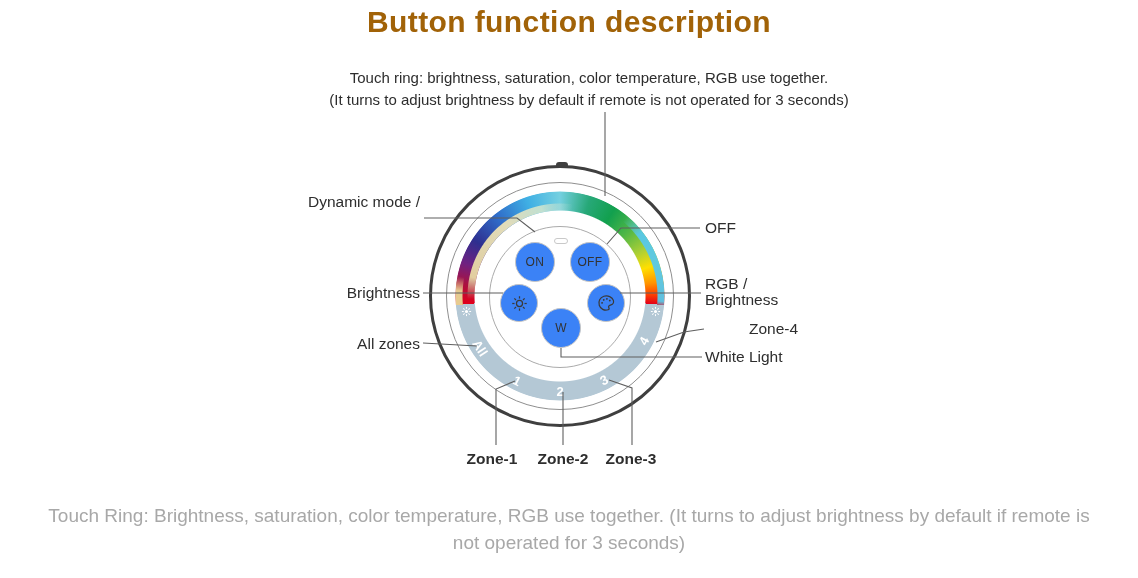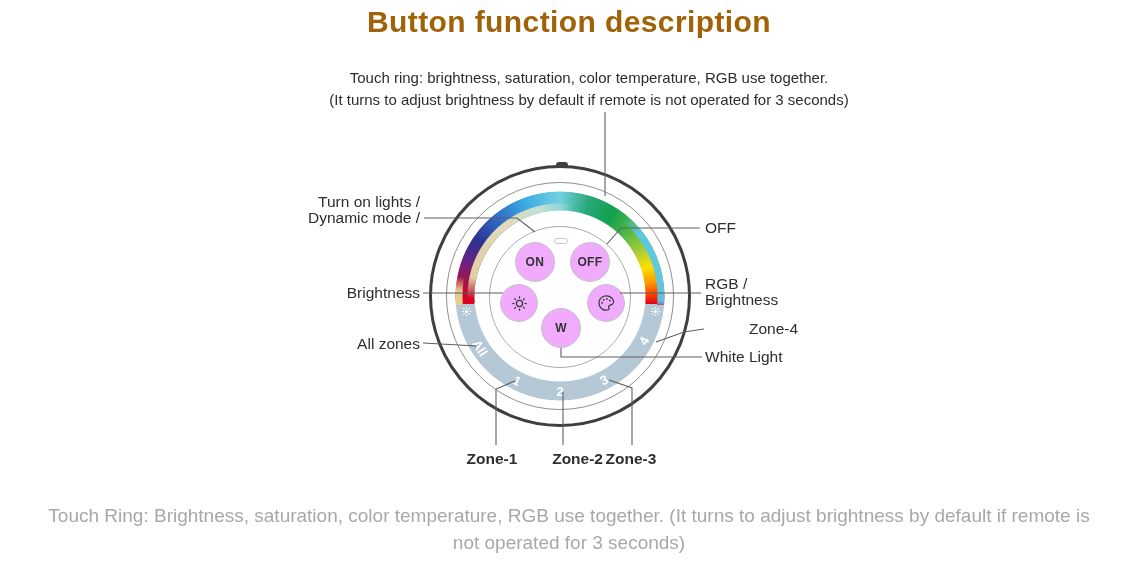--- a/index.html
+++ b/index.html
@@ -58,23 +58,23 @@
   .zl-4{left:644px;top:341px;transform:translate(-50%,-50%) rotate(-62deg);}
 
   .ring-sun{position:absolute;width:11px;height:11px;}
   .rs-left{left:461px;top:306px;}
   .rs-right{left:650px;top:306px;}
 
   .notch{position:absolute;left:556px;top:162px;width:12px;height:6px;background:#3f3f3f;border-radius:3px;}
   .indicator{position:absolute;left:554px;top:238px;width:14px;height:6px;background:#fff;
              border:1px solid #c9c9c9;border-radius:3px;box-sizing:border-box;}
 
-  .btn{position:absolute;border-radius:50%;background:#f0abfc;border:1px solid #c5c5c5;
+  .btn{position:absolute;border-radius:50%;background:#3b82f6;border:1px solid #c5c5c5;
        box-sizing:border-box;display:flex;align-items:center;justify-content:center;
-       font-size:12px;font-weight:700;color:#333;letter-spacing:.4px;}
+       font-size:12px;font-weight:400;color:#333;letter-spacing:.4px;}
   .b-on{left:515px;top:242px;width:40px;height:40px;}
   .b-off{left:570px;top:242px;width:40px;height:40px;}
   .b-sun{left:500px;top:284px;width:38px;height:38px;}
   .b-pal{left:587px;top:284px;width:38px;height:38px;}
   .b-w{left:541px;top:308px;width:40px;height:40px;}
 
   .lines{position:absolute;left:0;top:0;width:1138px;height:578px;pointer-events:none;}
   .lines path{fill:none;stroke:#5f5f5f;stroke-width:1.1px;}
 
   .lbl{position:absolute;font-size:15.5px;color:#2e2e2e;line-height:16px;}
@@ -82,21 +82,21 @@
   .multi div{line-height:16px;}
   .l-turnon{top:194px;}
   .l-bright{top:285px;}
   .l-allz{top:336px;}
   .l-off{left:705px;top:220px;}
   .l-rgb{left:705px;top:276px;}
   .l-z4{left:705px;top:321px;margin-left:44px;}
   .l-wl{left:705px;top:349px;}
   .l-zb{width:80px;text-align:center;top:451px;font-weight:bold;}
   .l-z1{left:452px;}
-  .l-z2{left:523px;text-align:right;}
+  .l-z2{left:523px;}
   .l-z3{left:591px;}
 
   .caption{position:absolute;top:502px;left:0;width:100%;text-align:center;
            font-size:19px;color:#a8a8a8;line-height:27px;}
   .caption div{white-space:nowrap;}
 </style>
 </head>
 <body>
 
 <div class="page">
@@ -192,21 +192,20 @@
     <path d="M423,343 L477,346"></path>
     <path d="M620,293 L701,293"></path>
     <path d="M704,329 L684,332 L656,342"></path>
     <path d="M561,348 L561,357 L702,357"></path>
     <path d="M515,381 L496,389 L496,445"></path>
     <path d="M563,392 L563,445"></path>
     <path d="M609,380 L632,388 L632,445"></path>
   </svg>
 
   <div class="lbl lbl-right l-turnon multi">
-    <div>Turn on lights /</div>
     <div>Dynamic mode /</div>
   </div>
   <div class="lbl lbl-right l-allz">All zones</div>
   <div class="lbl lbl-right l-bright">Brightness</div>
 
   <div class="lbl l-off">OFF</div>
   <div class="lbl l-rgb multi">
     <div>RGB /</div>
     <div>Brightness</div>
   </div>

